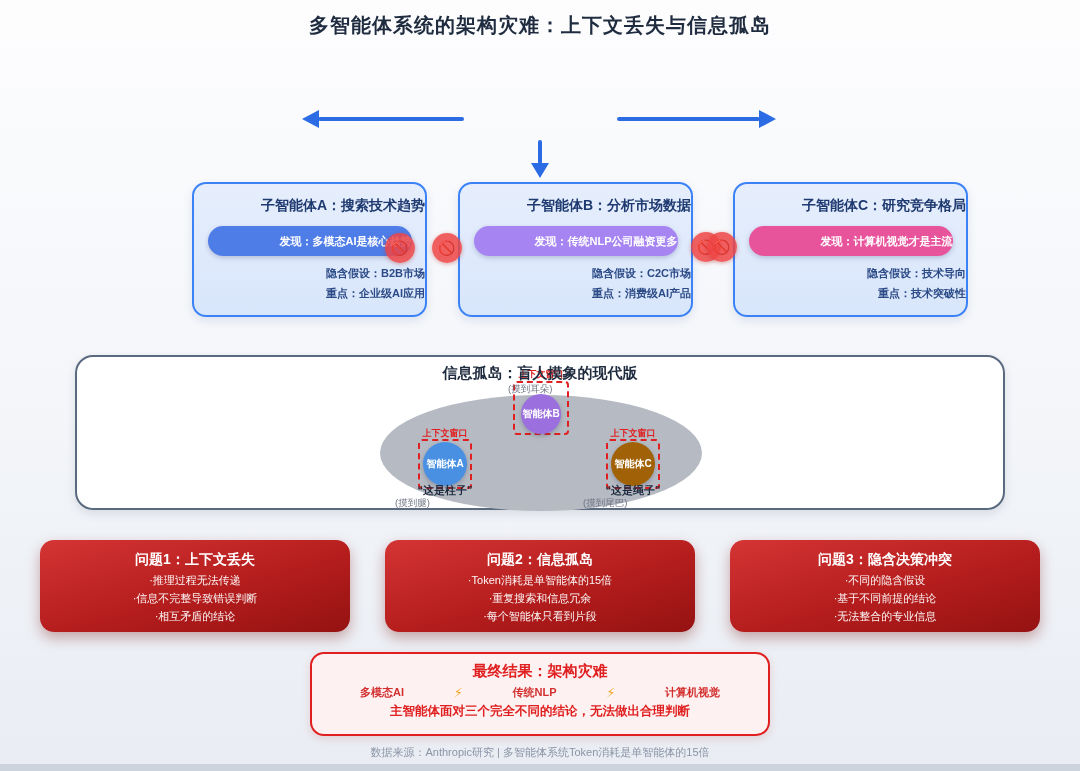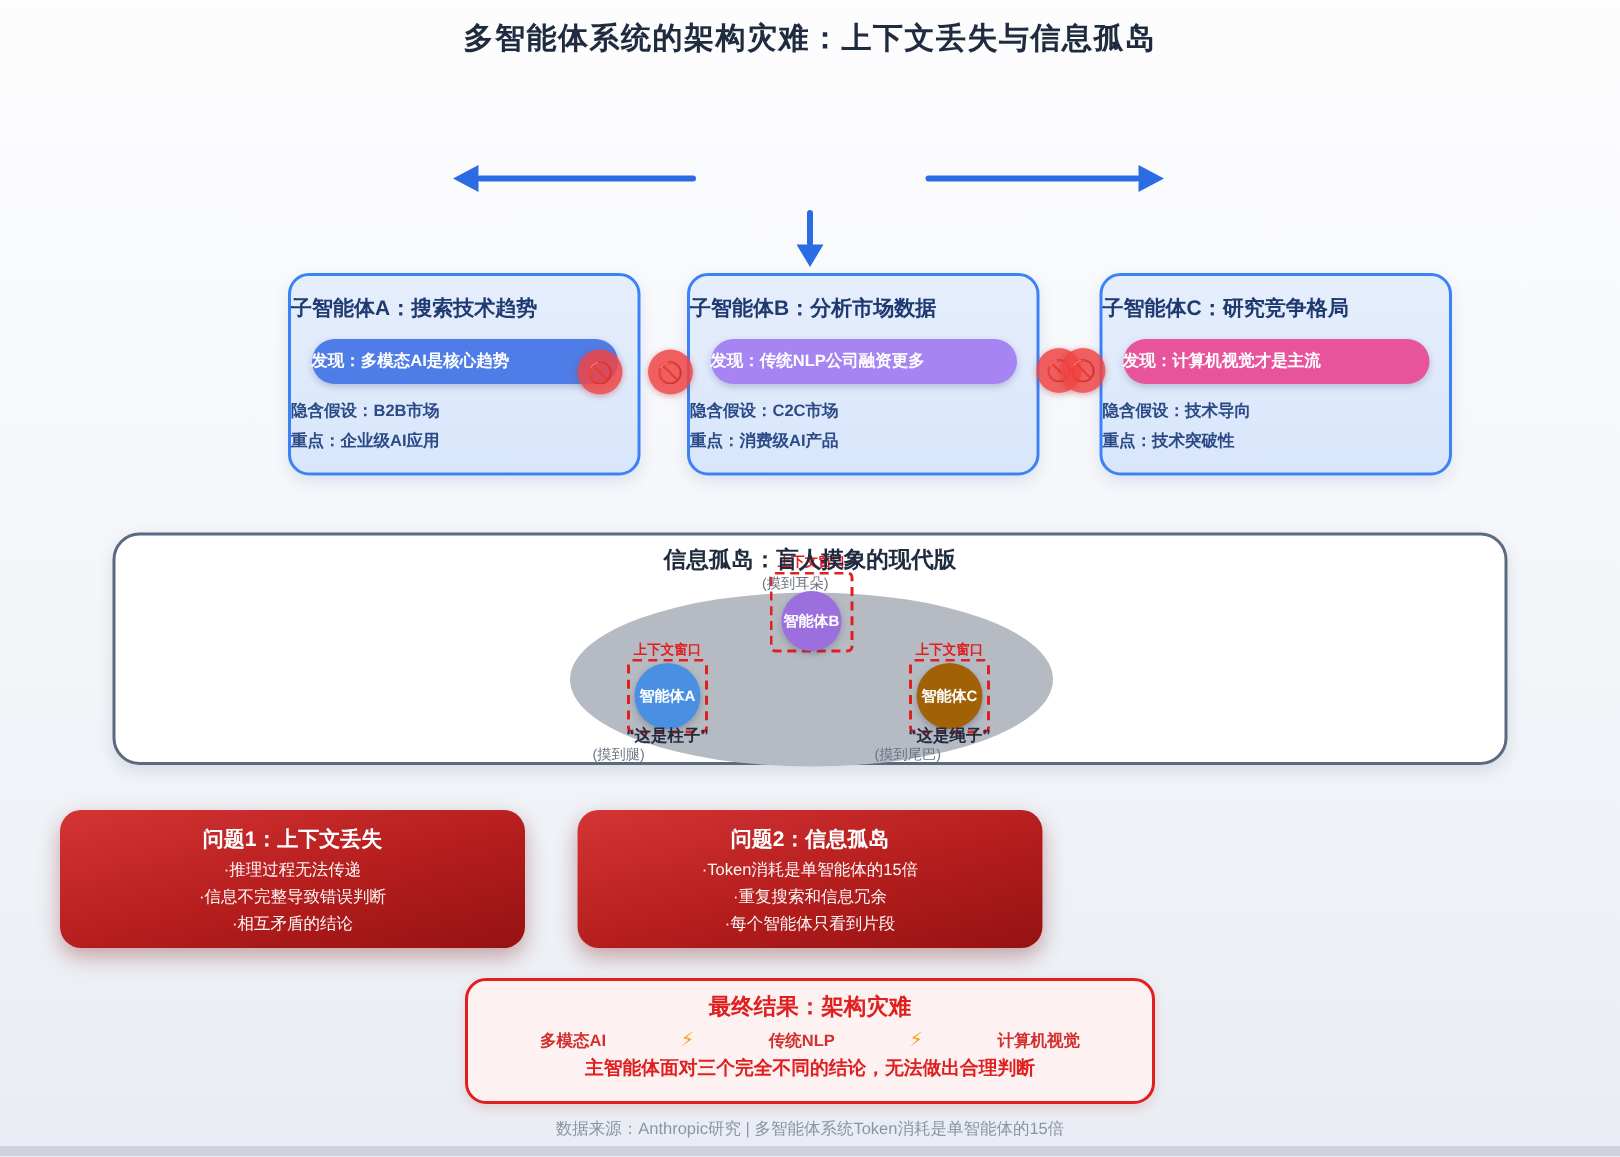--- a/index.html
+++ b/index.html
@@ -36,21 +36,21 @@
   .v-line{position:absolute;width:4px;background:#2b6be4;border-radius:2px;}
   .tri{position:absolute;width:0;height:0;}
   .tri.left {border-top:9px solid transparent;border-bottom:9px solid transparent;border-right:17px solid #2b6be4;}
   .tri.right{border-top:9px solid transparent;border-bottom:9px solid transparent;border-left:17px solid #2b6be4;}
   .tri.down {border-left:9px solid transparent;border-right:9px solid transparent;border-top:15px solid #2b6be4;}
   
   .agent-card{
     position:absolute;top:182px;width:235px;height:135px;
     background:linear-gradient(180deg,#e6eefc,#d8e6fb);
     border:2px solid #3b82f6;border-radius:14px;box-sizing:border-box;
-    box-shadow:0 4px 10px rgba(40,80,160,.12);text-align:left;
+    box-shadow:0 4px 10px rgba(40,80,160,.12);text-align:right;
   }
   .agent-card .card-title{margin-top:13px;font-size:14px;font-weight:bold;color:#1e3a70;}
   .agent-card .pill{
     margin:11px auto 0;width:204px;height:30px;line-height:30px;border-radius:15px;
     color:#fff;font-size:11px;font-weight:bold;box-shadow:0 2px 5px rgba(60,60,120,.25);
   }
   .agent-card .meta{font-size:11px;font-weight:600;color:#2b4a86;}
   .agent-card .meta.m1{margin-top:10px;}
   .agent-card .meta.m2{margin-top:5px;}
   
@@ -182,20 +182,26 @@
     <div class="p-title">问题1：上下文丢失</div>
     <div class="p-bullet">·推理过程无法传递</div>
     <div class="p-bullet">·信息不完整导致错误判断</div>
     <div class="p-bullet">·相互矛盾的结论</div>
   </div>
   <div class="problem-card" style="left:385px;">
     <div class="p-title">问题2：信息孤岛</div>
     <div class="p-bullet">·Token消耗是单智能体的15倍</div>
     <div class="p-bullet">·重复搜索和信息冗余</div>
     <div class="p-bullet">·每个智能体只看到片段</div>
+  </div>
+  <div class="problem-card" style="left:730px;">
+    <div class="p-title">问题3：隐含决策冲突</div>
+    <div class="p-bullet">·不同的隐含假设</div>
+    <div class="p-bullet">·基于不同前提的结论</div>
+    <div class="p-bullet">·无法整合的专业信息</div>
   </div>
 
   <div class="result-box">
     <div class="result-title">最终结果：架构灾难</div>
     <div class="result-items">
       <span>多模态AI</span>
       <span class="bolt">⚡</span>
       <span>传统NLP</span>
       <span class="bolt">⚡</span>
       <span>计算机视觉</span>

